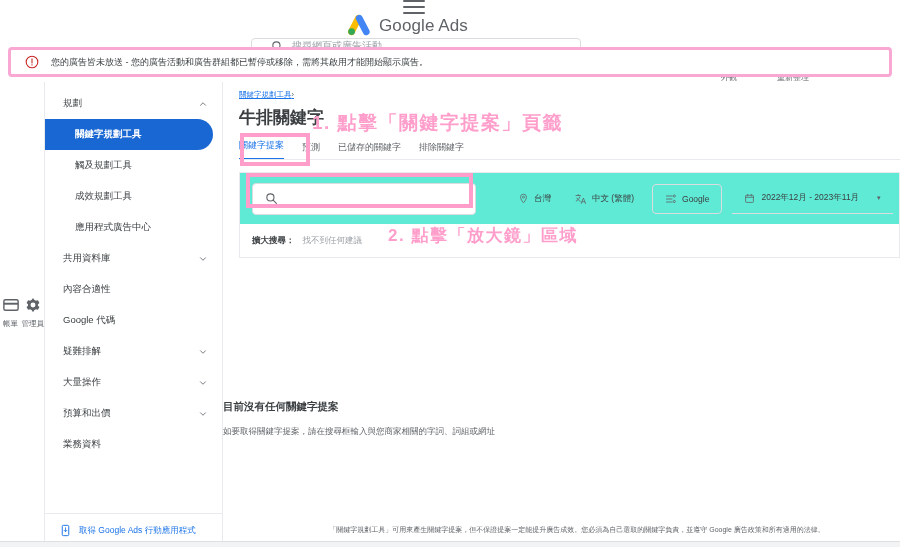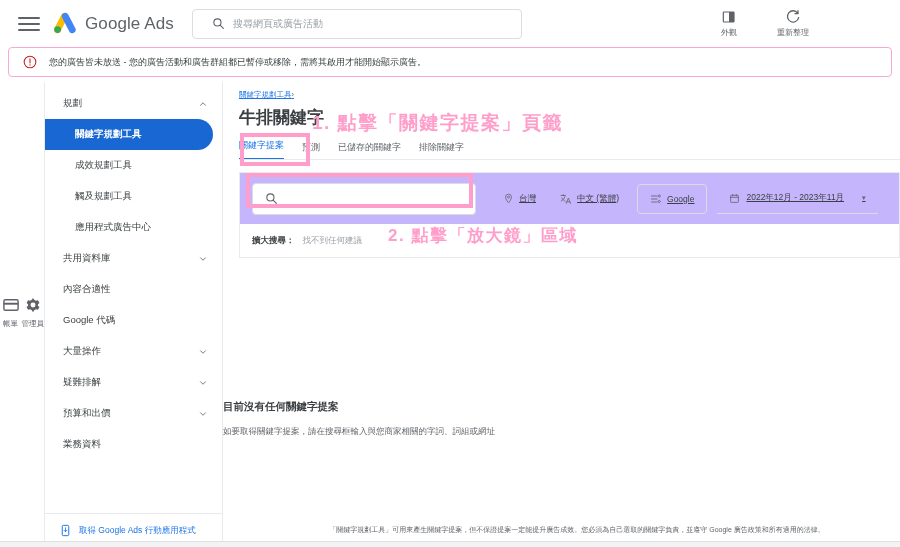--- a/index.html
+++ b/index.html
@@ -9,42 +9,42 @@
     overflow: hidden;
     background: #fff;
     font-family: "Liberation Sans", "DejaVu Sans", sans-serif;
     color: #3c4043;
   }
   .app { position: relative; width: 900px; height: 547px; background: #fff; }
 
   
   .topbar {
     position: absolute; top: 0; left: 0; width: 832px; height: 47px;
-    background: #fff; display: flex; align-items: center; padding: 0 10px;
+    background: #fff; display: flex; align-items: center; padding: 0 10px; flex-direction: column;
   }
   .hamburger { width: 22px; height: 22px; margin: 0 12px 0 8px;
     display: flex; flex-direction: column; justify-content: center; gap: 4px; cursor: pointer; }
   .hamburger span { display: block; height: 2px; background: #5f6368; border-radius: 1px; }
   .brand { display: flex; align-items: center; gap: 7px; margin-right: 18px; }
   .brand-logo { width: 26px; height: 24px; position: relative; }
   .brand-text { font-size: 17px; color: #5f6368; letter-spacing: .1px; white-space: nowrap; }
   .brand-text b { font-weight: 400; color: #5f6368; }
   .searchbox {
     width: 330px; height: 30px; border: 1px solid #dadce0; border-radius: 4px;
     display: flex; align-items: center; padding: 0 19px; gap: 8px; background: #fff;
   }
   .searchbox .ph { font-size: 10px; color: #9aa0a6; }
   .topbar-right { margin-left: auto; display: flex; align-items: flex-start; gap: 18px; padding-right: 6px; }
   .top-icon { display: flex; flex-direction: column; align-items: center; gap: 2px; width: 46px; cursor: pointer; }
   .top-icon .lbl { font-size: 8px; color: #5f6368; white-space: nowrap; }
 
   
   .alert {
     position: absolute; top: 47px; left: 8px; width: 884px; height: 30px;
-    border: 1px solid #f9a8d4; border-radius: 4px; background: #fff;
+    border: 3px solid #f9a8d4; border-radius: 4px; background: #fff;
     display: flex; align-items: center; padding: 0 14px; gap: 12px;
   }
   .alert-text { font-size: 9px; color: #3c4043; }
   .alert-ico { width: 14px; height: 14px; flex: none; }
 
   
   .rail {
     position: absolute; top: 82px; left: 0; width: 45px; height: 465px;
     background: #fff; border-right: 1px solid #e8eaed;
     display: flex; align-items: center; padding-top: 8px; justify-content: flex-end;
@@ -88,22 +88,22 @@
   .crumb .chev { text-decoration: none; color: #5f6368; }
   .page-title { font-size: 17px; color: #3c4043; margin-top: 6px; font-weight: 700; }
 
   .tabs { display: flex; align-items: flex-end; gap: 18px; margin-top: 7px; height: 24px; position: relative; }
   .tab { font-size: 9px; color: #5f6368; padding-bottom: 6px; cursor: pointer; white-space: nowrap; }
   .tab.active { color: #1a73e8; font-weight: 400; border-bottom: 2.5px solid #1a73e8; }
   .tabs-rule { position: absolute; left: 0; right: 0; bottom: 0; height: 1px; background: #e8eaed; }
 
   .search-card {
     margin-top: 12px; margin-left: 0; width: 661px; height: 52px;
-    border: 1px solid #e8eaed; border-bottom: none; background: #c4b5fd;
-    display: flex; align-items: center; padding-left: 12px; gap: 1px; text-decoration: underline;
+    border: 1px solid #e8eaed; border-bottom: none; background: #5eead4;
+    display: flex; align-items: center; padding-left: 12px; gap: 16px;
   }
   .kw-input {
     width: 224px; height: 32px; border: 1px solid #dadce0; border-radius: 4px;
     display: flex; align-items: center; padding-left: 12px; background: #fff;
   }
   .chips { display: flex; align-items: center; gap: 0; margin-left: 14px; }
   .chip { display: flex; align-items: center; gap: 5px; font-size: 8.5px;
     color: #3c4043; padding: 0 12px; height: 30px; cursor: pointer; white-space: nowrap; }
   .chip.boxed { border: 1px solid #dadce0; border-radius: 4px; height: 30px; margin-left: 6px; }
   .chip.dated { border-bottom: 1px solid #dadce0; margin-left: 10px; gap: 6px; }
@@ -259,48 +259,48 @@
     <div class="nav-row">
       <span>規劃</span>
       <svg class="caret" viewBox="0 0 24 24">
         <path d="M6 15 L12 9 L18 15" fill="none" stroke="#5f6368" stroke-width="2" stroke-linecap="round"></path>
       </svg>
     </div>
     <div class="nav-row nav-sub sel">
       <span>關鍵字規劃工具</span>
     </div>
     <div class="nav-row nav-sub">
+      <span>觸及規劃工具</span>
+    </div>
+    <div class="nav-row nav-sub">
       <span>成效規劃工具</span>
-    </div>
-    <div class="nav-row nav-sub">
-      <span>觸及規劃工具</span>
     </div>
     <div class="nav-row nav-sub">
       <span>應用程式廣告中心</span>
     </div>
     <div class="nav-row">
       <span>共用資料庫</span>
       <svg class="caret" viewBox="0 0 24 24">
         <path d="M6 9 L12 15 L18 9" fill="none" stroke="#5f6368" stroke-width="2" stroke-linecap="round"></path>
       </svg>
     </div>
     <div class="nav-row">
       <span>內容合適性</span>
     </div>
     <div class="nav-row">
       <span>Google 代碼</span>
     </div>
     <div class="nav-row">
-      <span>大量操作</span>
+      <span>疑難排解</span>
       <svg class="caret" viewBox="0 0 24 24">
         <path d="M6 9 L12 15 L18 9" fill="none" stroke="#5f6368" stroke-width="2" stroke-linecap="round"></path>
       </svg>
     </div>
     <div class="nav-row">
-      <span>疑難排解</span>
+      <span>大量操作</span>
       <svg class="caret" viewBox="0 0 24 24">
         <path d="M6 9 L12 15 L18 9" fill="none" stroke="#5f6368" stroke-width="2" stroke-linecap="round"></path>
       </svg>
     </div>
     <div class="nav-row">
       <span>預算和出價</span>
       <svg class="caret" viewBox="0 0 24 24">
         <path d="M6 9 L12 15 L18 9" fill="none" stroke="#5f6368" stroke-width="2" stroke-linecap="round"></path>
       </svg>
     </div>

